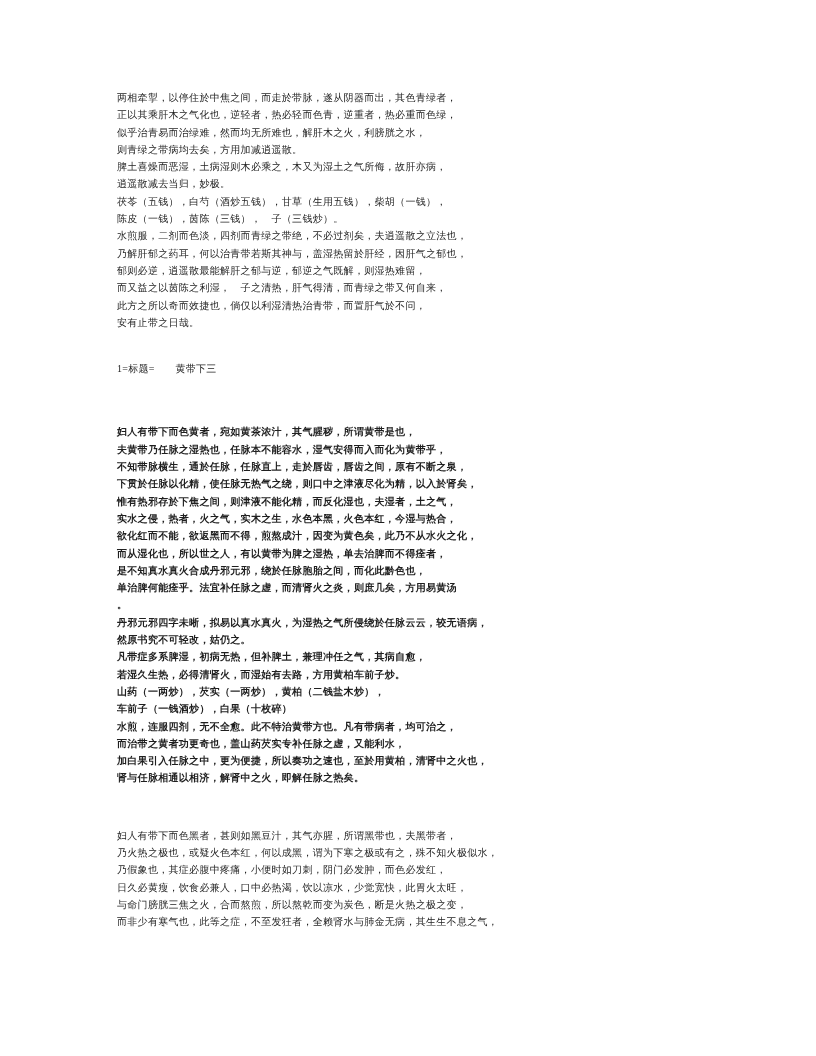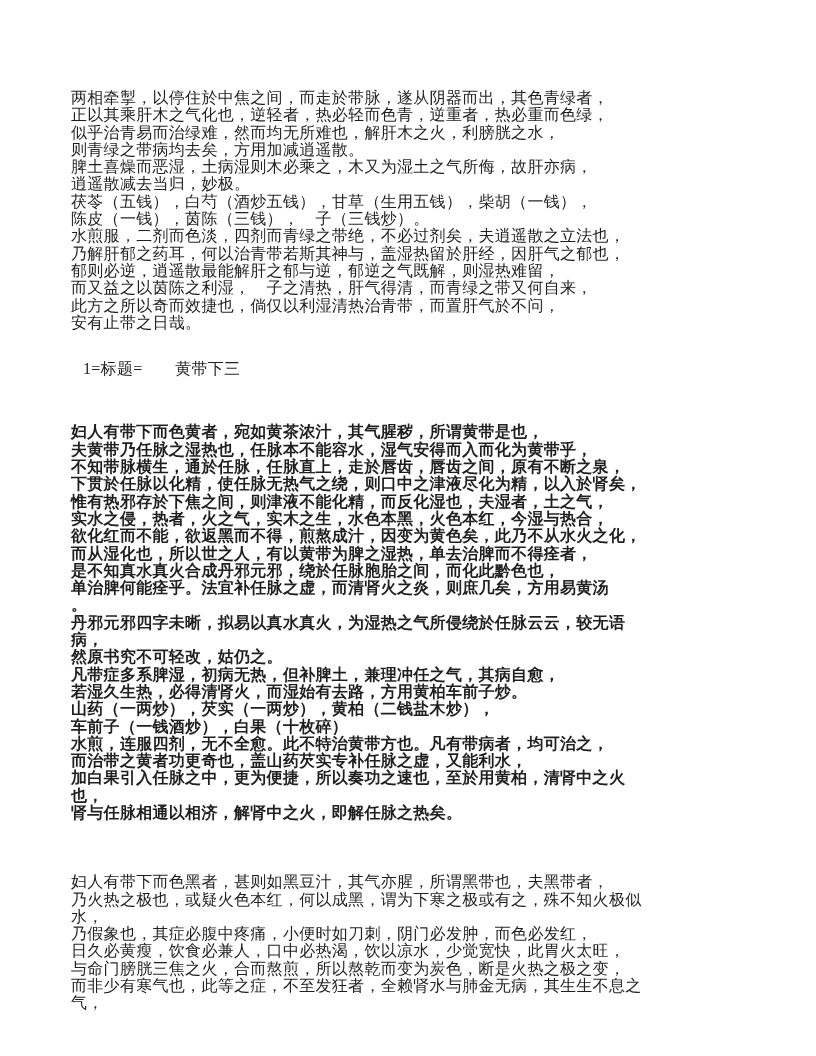--- a/index.html
+++ b/index.html
@@ -7,38 +7,37 @@
     padding: 0;
     background: #ffffff;
   }
   .page {
     position: relative;
     width: 724px;
     height: 1056px;
     background: #ffffff;
     overflow: hidden;
     box-sizing: border-box;
-    padding: 89px 80px 0 71px;
+    padding: 89px 80px 0 117px;
     font-family: "Liberation Serif", "DejaVu Serif", serif;
-    font-size: 16px;
+    font-size: 10px;
     line-height: 17.3px;
     letter-spacing: 0.3px;
     color: #1f1f1f;
   }
   .text-block {
     white-space: pre-line;
   }
   .section-heading {
     white-space: pre-line;
-    margin-left: 12px;
   }
   .heading-yellow { margin-top: 29px; }
   .block-2 { margin-top: 46px; font-weight: bold; }
   .heading-black { margin-top: 29px; }
-  .block-3 { margin-top: 52px; }
+  .block-3 { margin-top: 40px; }
 </style>
 </head>
 <body>
 
 <div class="page">
 
   <div class="text-block block-1">两相牵掣，以停住於中焦之间，而走於带脉，遂从阴器而出，其色青绿者，
 正以其乘肝木之气化也，逆轻者，热必轻而色青，逆重者，热必重而色绿，
 似乎治青易而治绿难，然而均无所难也，解肝木之火，利膀胱之水，
 则青绿之带病均去矣，方用加减逍遥散。

